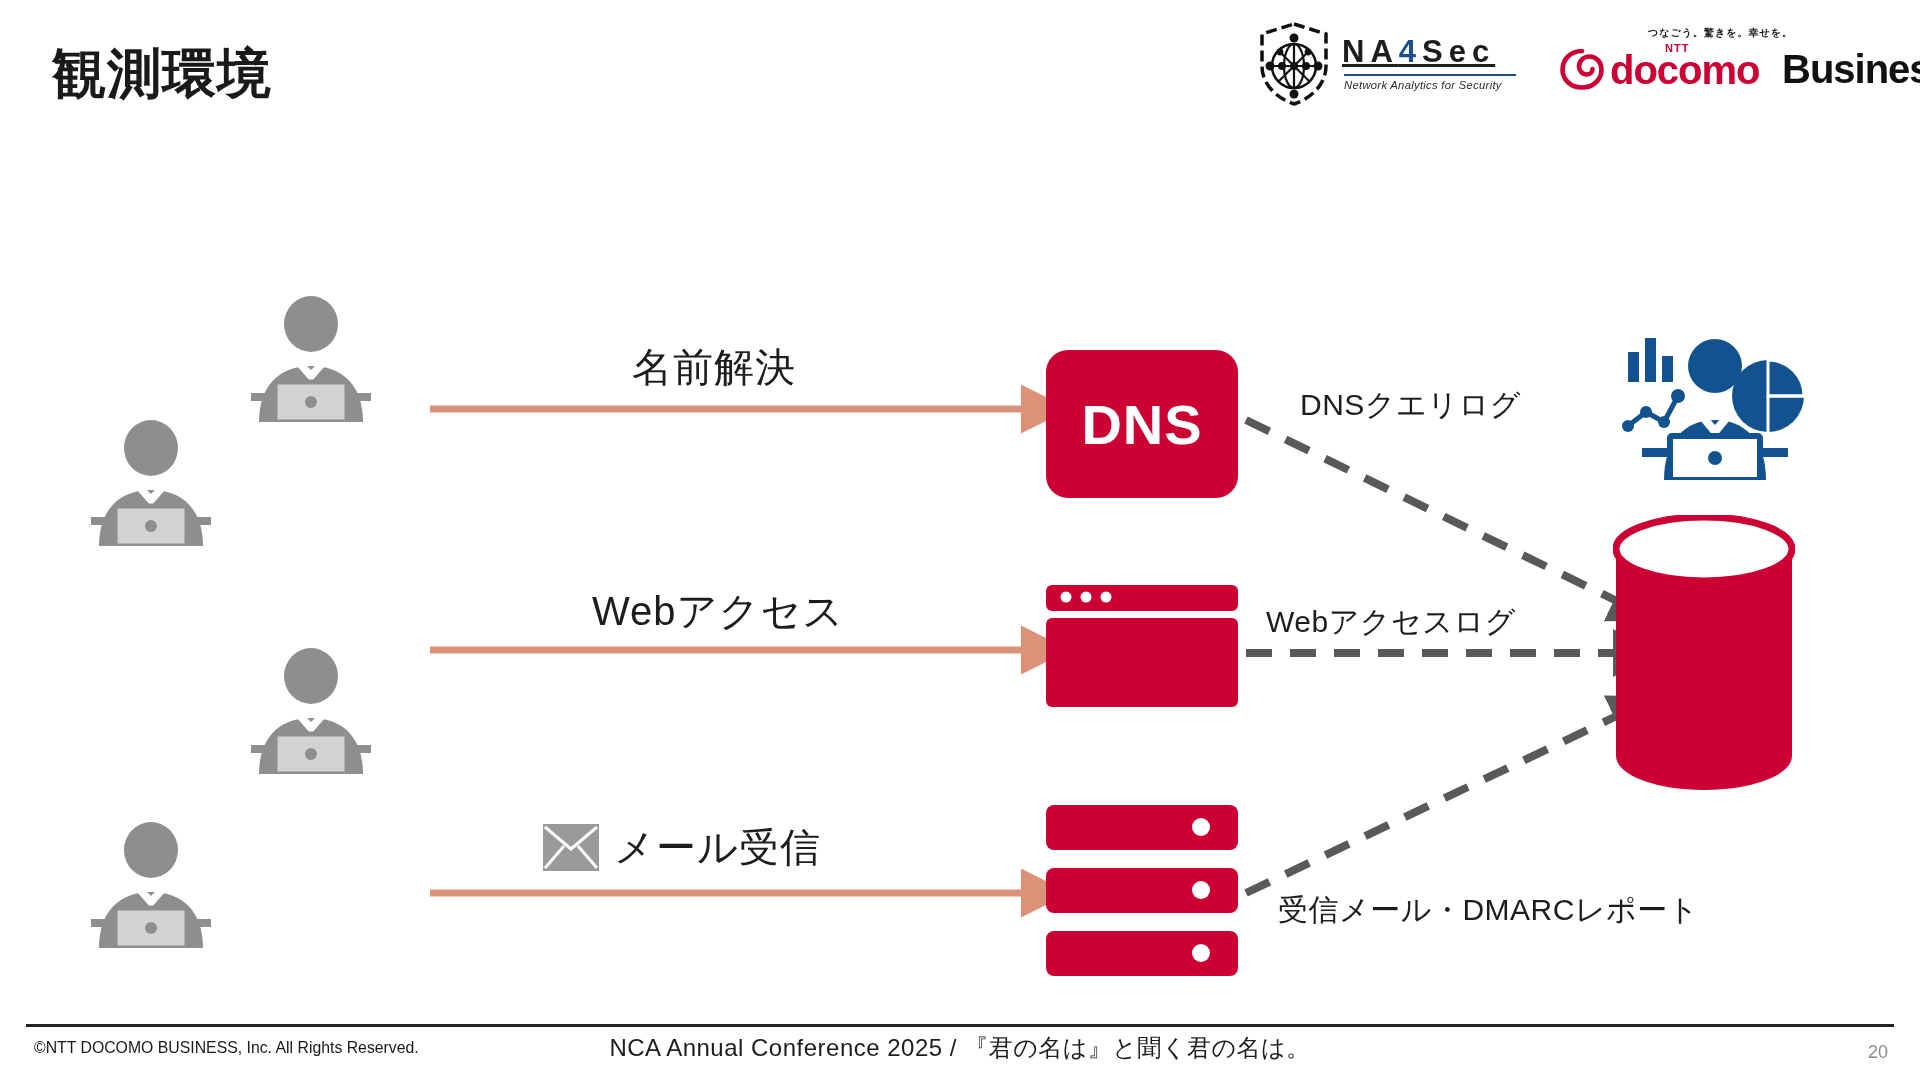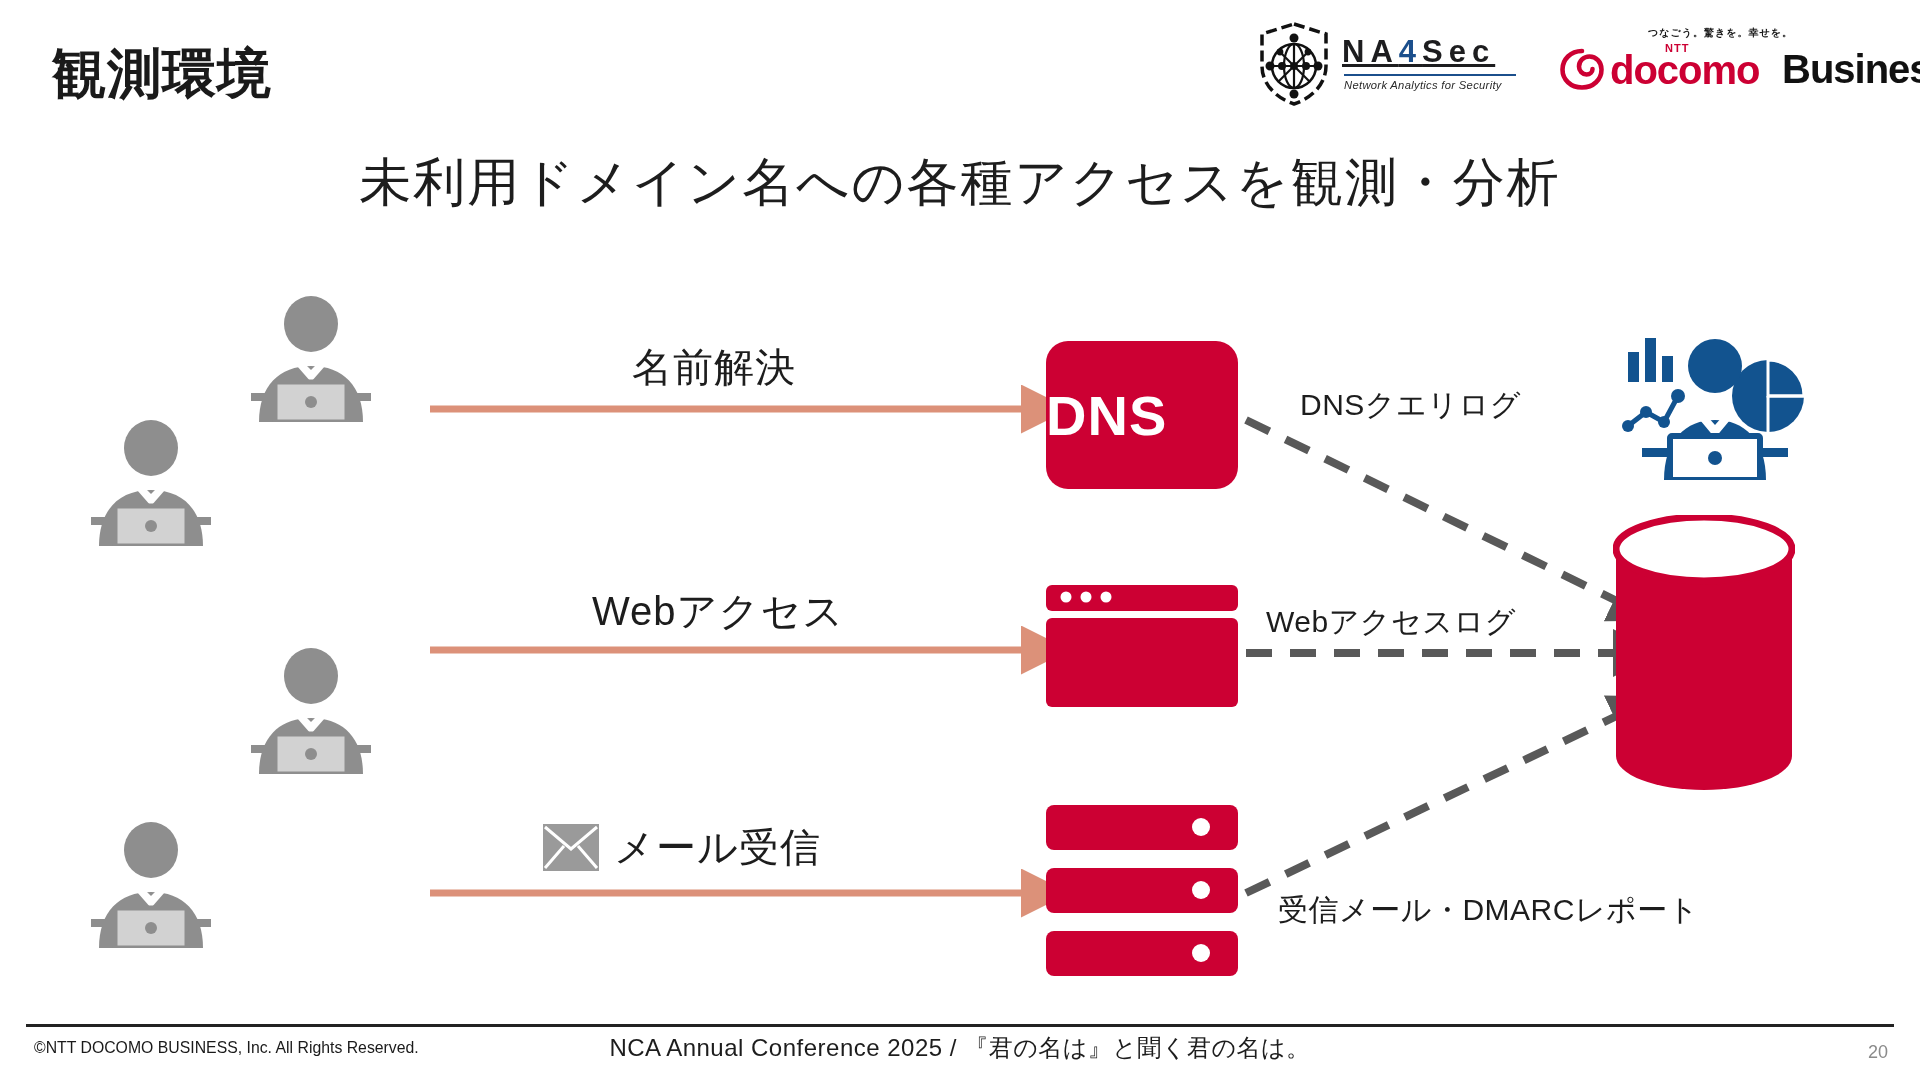--- a/index.html
+++ b/index.html
@@ -176,28 +176,28 @@
     font-size: 30px;
     color: #1d1d1d;
     white-space: nowrap;
     letter-spacing: .5px;
   }
 
   
   #dns-box {
     position: absolute;
     left: 1046px;
-    top: 341px;
+    top: 350px;
     width: 192px;
     height: 148px;
     background: #cc0033;
     border-radius: 22px;
     display: flex;
     align-items: center;
-    justify-content: flex-start;
+    justify-content: center;
   }
   #dns-box-label {
     color: #ffffff;
     font-size: 56px;
     font-weight: bold;
     letter-spacing: 1px;
   }
 
   
   #browser-icon {
@@ -315,21 +315,20 @@
   <div id="docomo-logo">
     <div id="docomo-tagline">つなごう。驚きを。幸せを。</div>
     <svg id="docomo-mark" viewBox="0 0 44 42">
       <path d="M22 3 C10.5 3 2.5 11.5 2.5 21.5 C2.5 31.5 10.5 39.5 22 39.5 C33.5 39.5 41.5 31.5 41.5 21.5 C41.5 14 36 8.5 29.5 8.5 C23.5 8.5 19 13 19 18.5 C19 23 22.5 26.5 26.5 26.5 C30 26.5 32.5 24 32.5 21" fill="none" stroke="#cc0033" stroke-width="4.6" stroke-linecap="round"></path>
     </svg>
     <div id="docomo-ntt">NTT</div>
     <div id="docomo-word">docomo</div>
     <div id="docomo-business">Business</div>
   </div>
 
-  <div id="subtitle">未利用ドメイン名への各種アクセスを観測・分析</div>
 
   <svg id="diagram" viewBox="0 0 1920 1080">
     <defs>
       <marker id="salmonArrow" markerWidth="7" markerHeight="7" refX="2" refY="3.5" orient="auto">
         <path d="M0,0 L7,3.5 L0,7 Z" fill="#DC9179"></path>
       </marker>
       <marker id="grayArrow" markerWidth="6" markerHeight="6" refX="1.5" refY="3" orient="auto">
         <path d="M0,0 L6,3 L0,6 Z" fill="#595959"></path>
       </marker>
     </defs>

